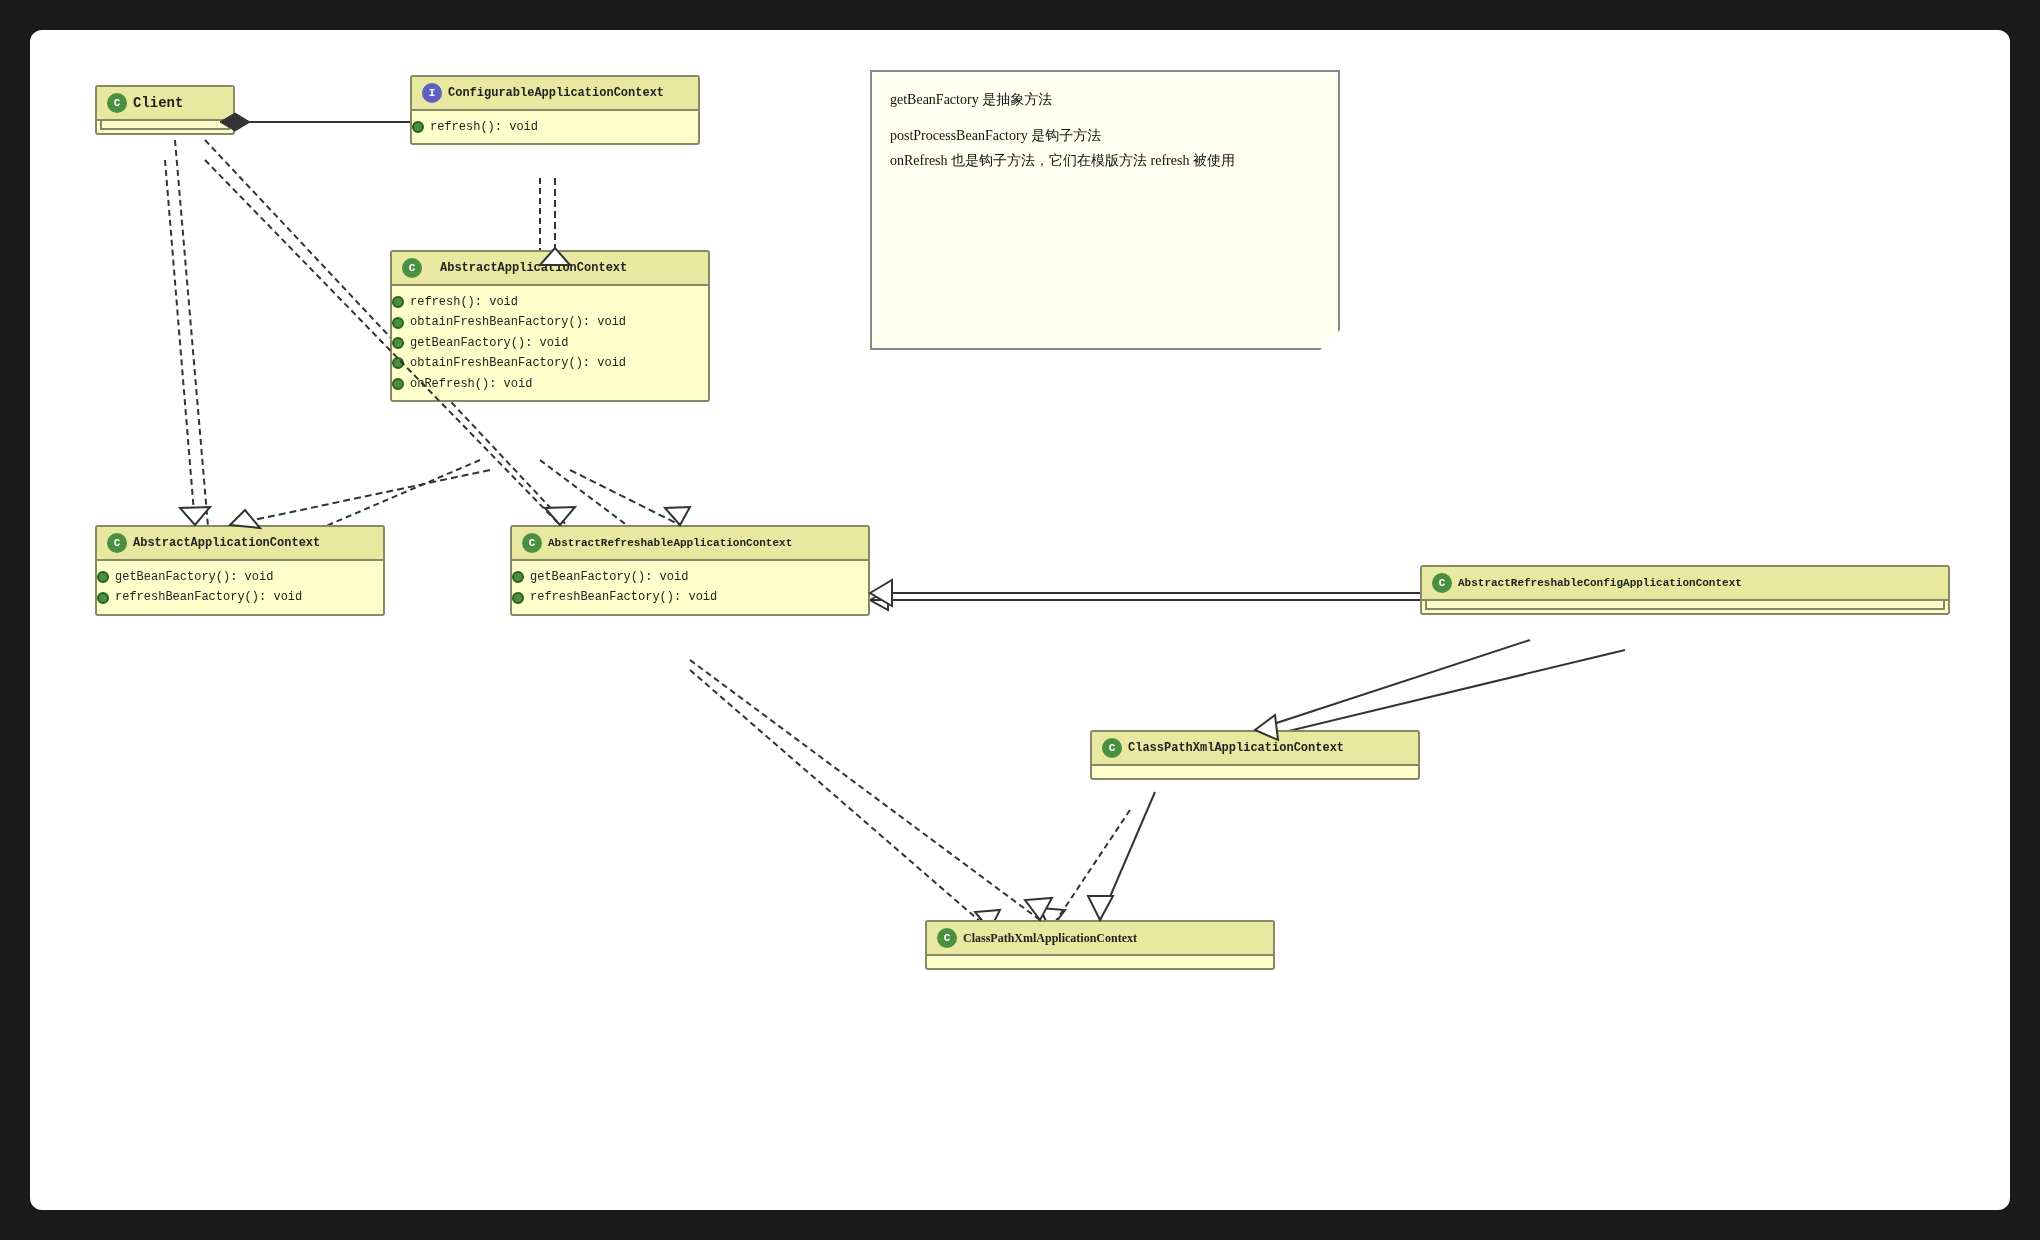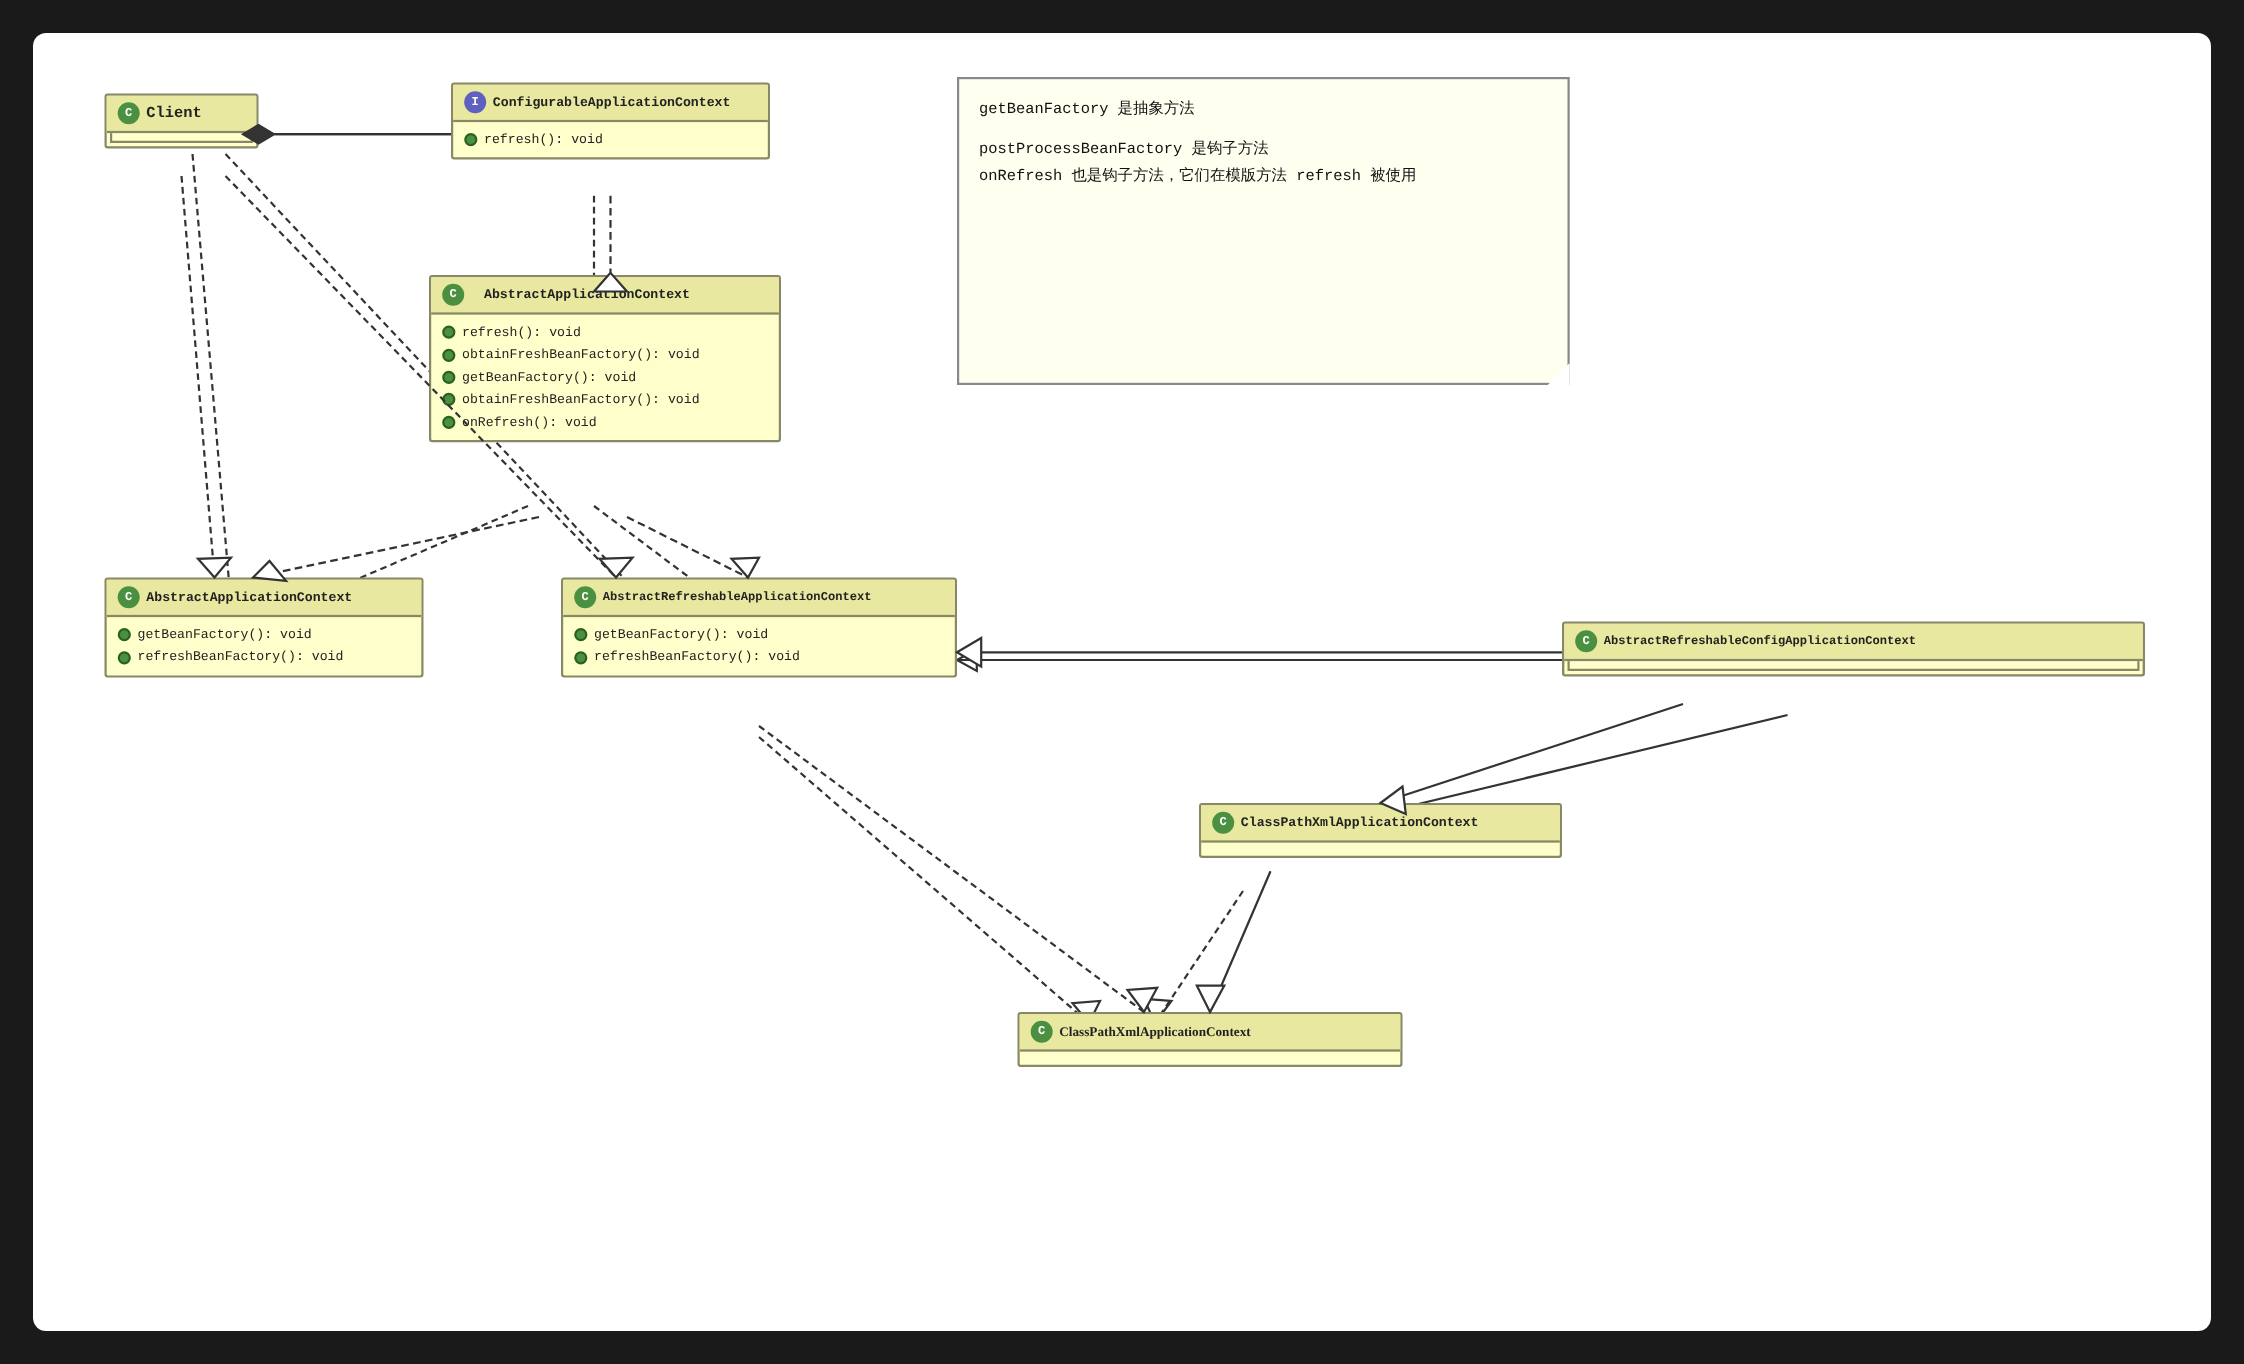--- a/index.html
+++ b/index.html
@@ -55,21 +55,21 @@
     }
     .icon-c {
       background: #4a9040;
       color: white;
     }
     .icon-i {
       background: #6060c0;
       color: white;
     }
     .uml-body {
-      padding: 6px 10px;
+      padding: 6px 0;
     }
     .uml-method {
       display: flex;
       align-items: center;
       gap: 6px;
       font-size: 12px;
       color: #222;
       line-height: 1.7;
       white-space: nowrap;
     }
@@ -250,21 +250,21 @@
   </div>
 
   <div class="uml-box" style="left:895px; top:890px; width:350px;">
     <div class="uml-header">
       <span class="icon icon-c">C</span>
       <span style="font-size:12px;font-family:Liberation Serif, serif;">ClassPathXmlApplicationContext</span>
     </div>
     <div class="uml-body" style="min-height:10px;"></div>
   </div>
 
-  <div class="note-box" style="left:840px; top:40px; width:557px; min-height:280px;">
+  <div class="note-box" style="left:840px; top:40px; width:470px; min-height:280px;font-family:Liberation Serif, serif;">
     <div style="margin-bottom:8px;">getBeanFactory 是抽象方法</div>
     <div style="margin-bottom:0;">postProcessBeanFactory 是钩子方法</div>
     <div style="line-height:1.6;">onRefresh 也是钩子方法，它们在模版方法 refresh 被使用</div>
   </div>
 
   <svg class="arrows-svg" style="position:absolute;top:0;left:0;width:100%;height:100%;">
 
     <polygon points="190,92 205,83 220,92 205,101" fill="#333" stroke="#333"></polygon>
     <line x1="220" y1="92" x2="380" y2="92" stroke="#333" stroke-width="2"></line>
 

